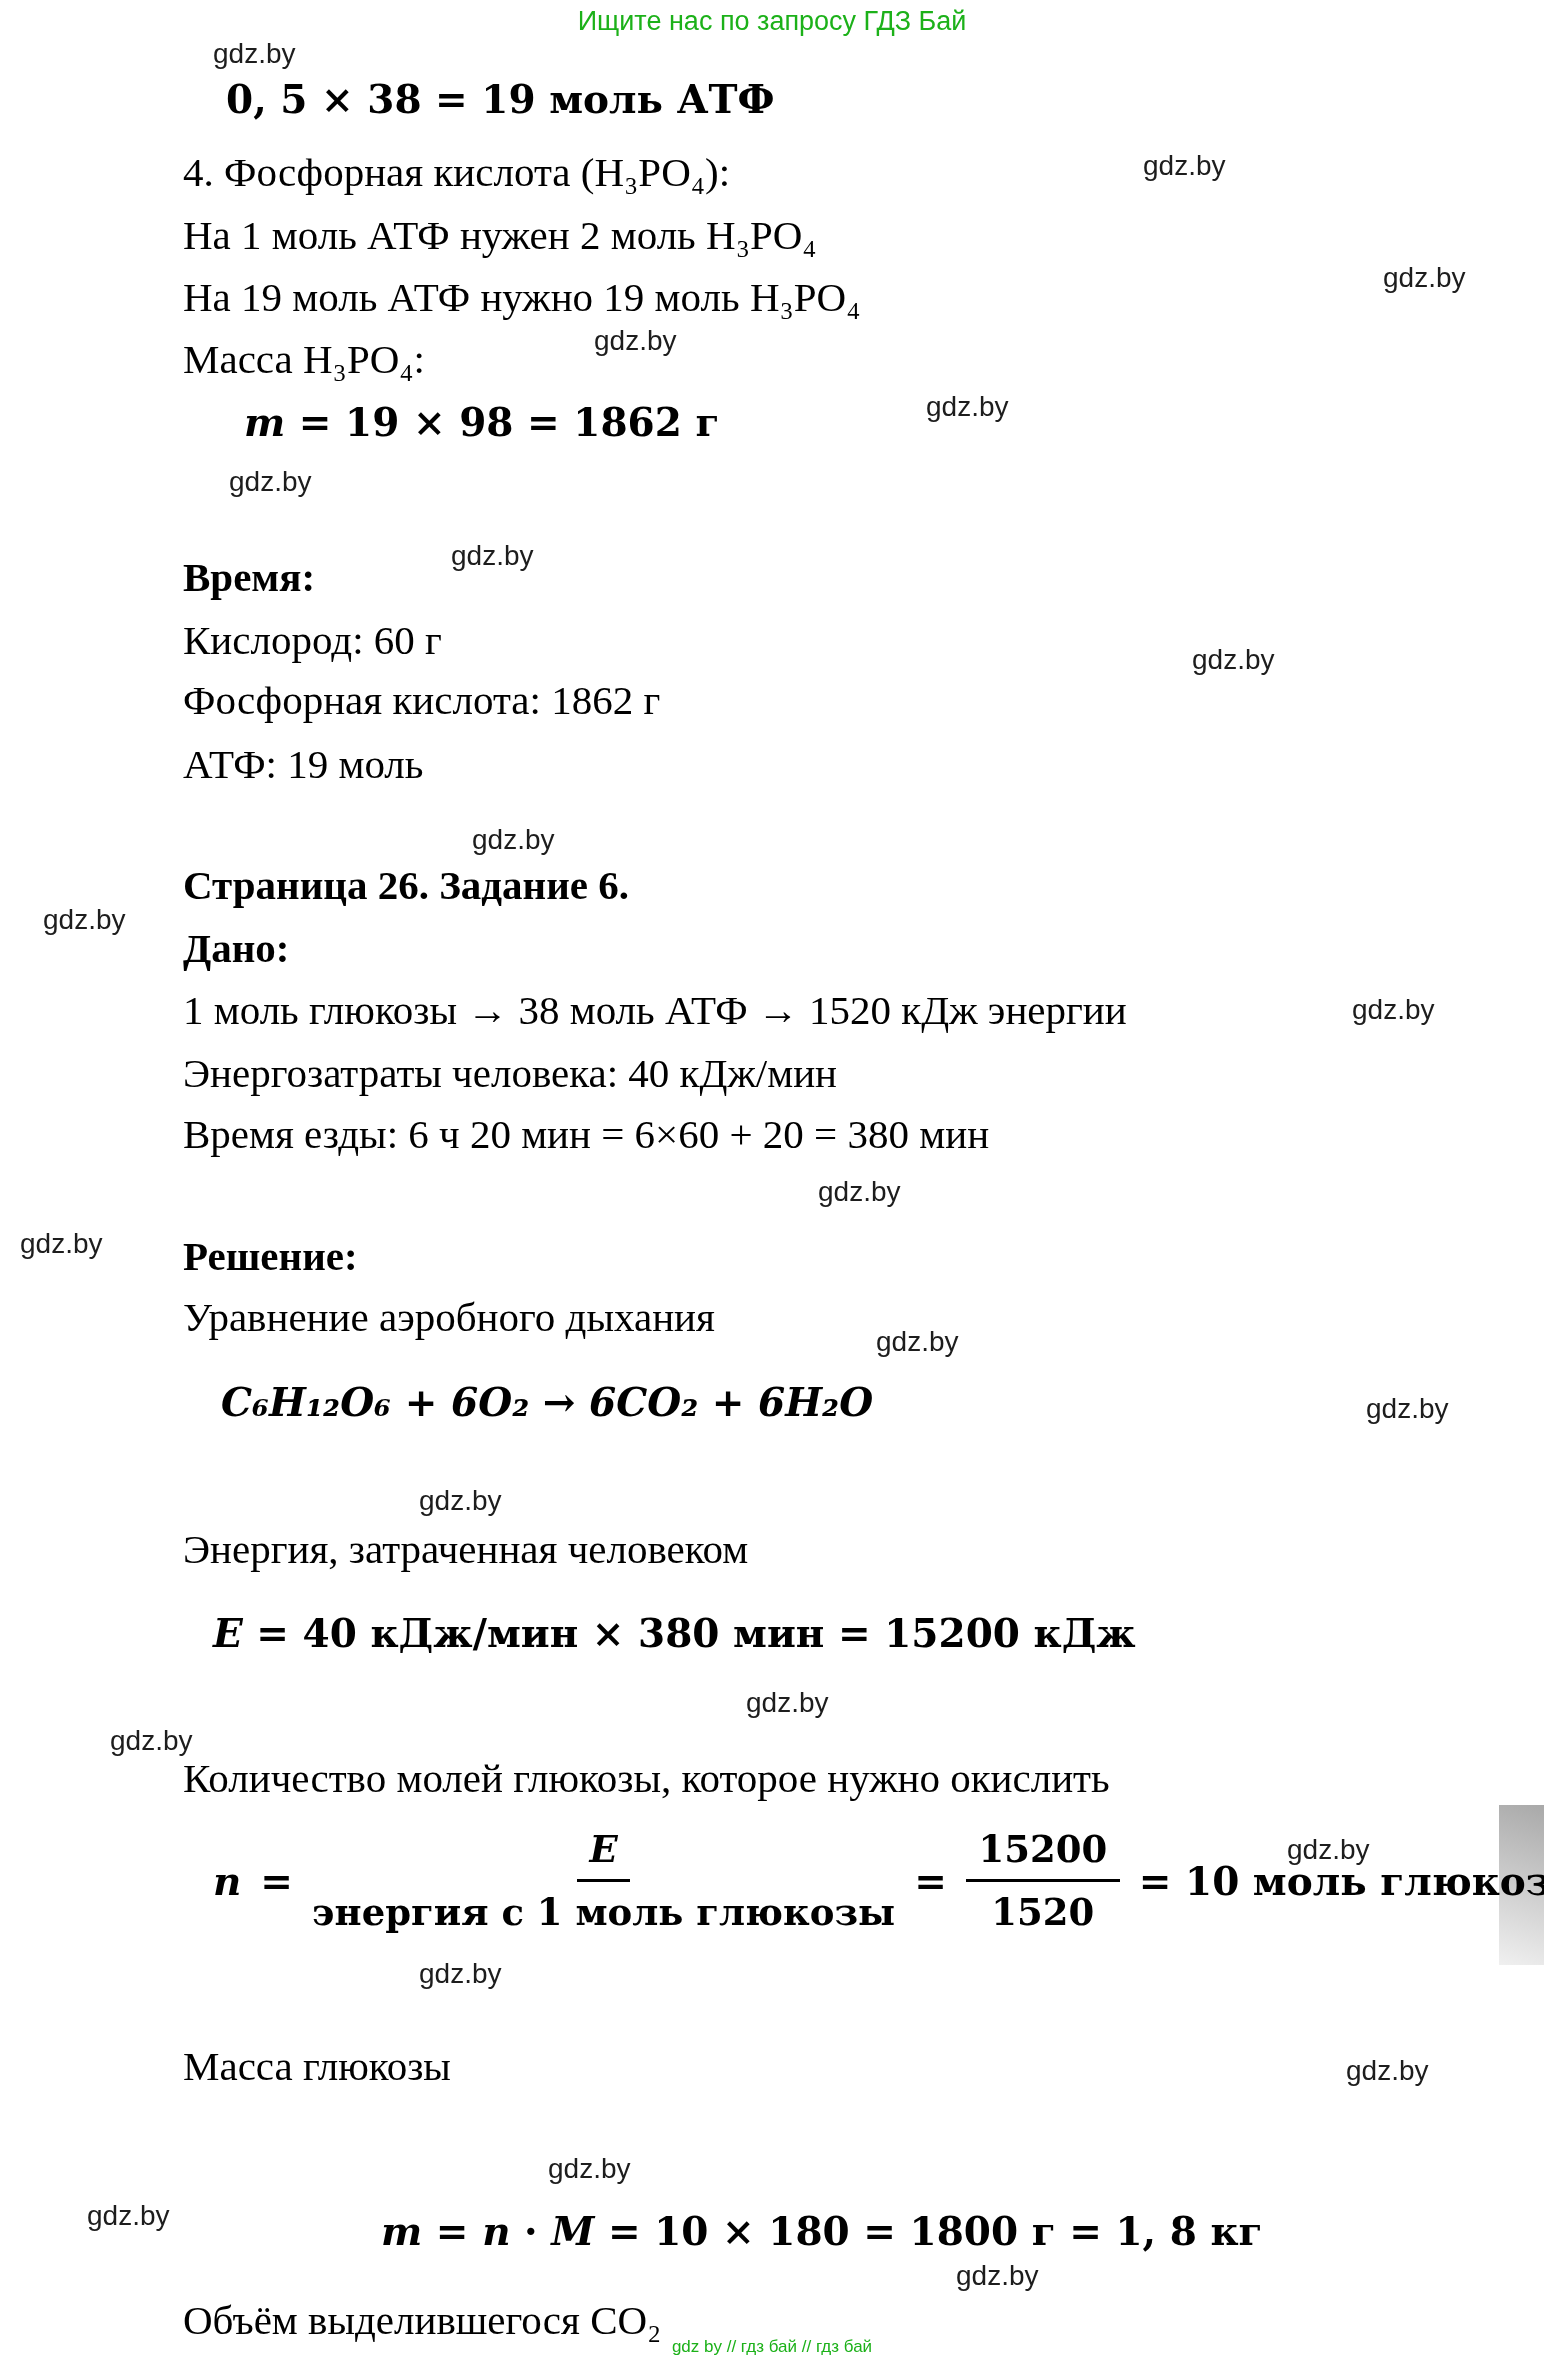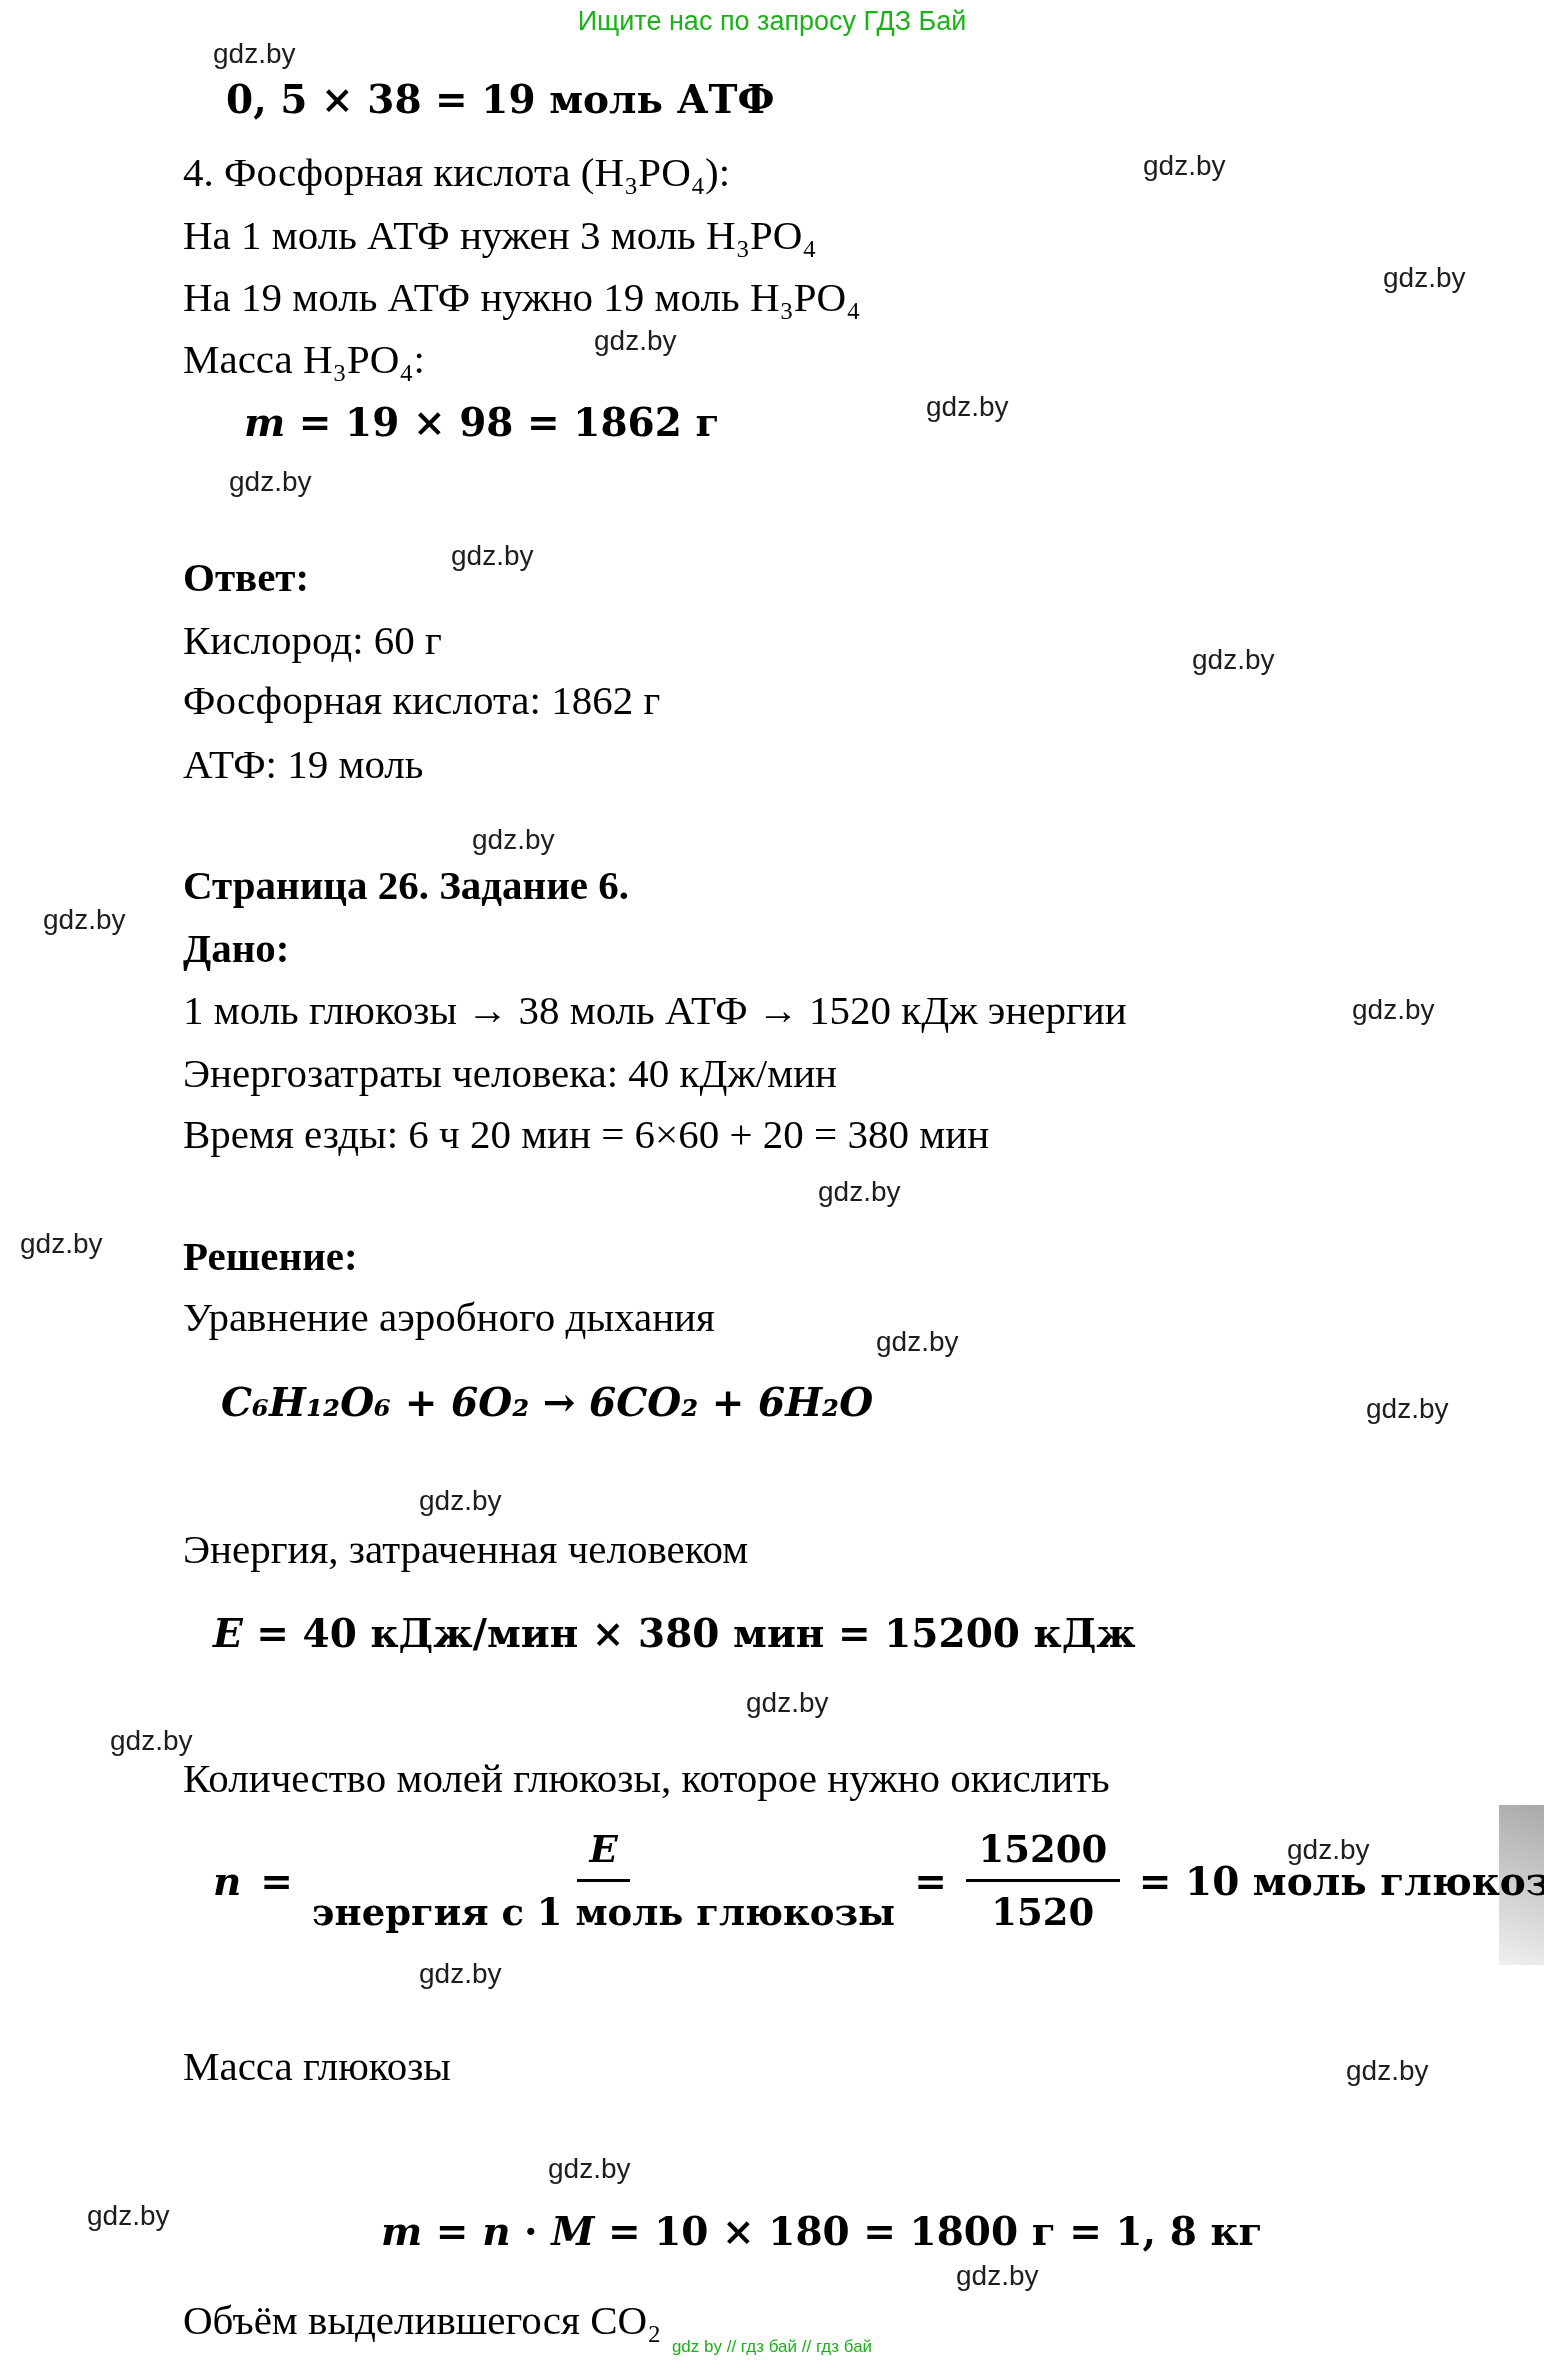--- a/index.html
+++ b/index.html
@@ -66,29 +66,29 @@
   <span class="wm" style="left:1287px;top:1834px">gdz.by</span>
   <span class="wm" style="left:419px;top:1958px">gdz.by</span>
   <span class="wm" style="left:1346px;top:2055px">gdz.by</span>
   <span class="wm" style="left:548px;top:2153px">gdz.by</span>
   <span class="wm" style="left:87px;top:2200px">gdz.by</span>
   <span class="wm" style="left:956px;top:2260px">gdz.by</span>
 
   <div class="formula" style="left:226px;top:76px">0, 5 × 38 = 19 моль АТФ</div>
 
   <div class="txt" style="left:183px;top:147px">4. Фосфорная кислота (H₃PO₄):</div>
-  <div class="txt" style="left:183px;top:210px">На 1 моль АТФ нужен 3 моль H₃PO₄</div>
+  <div class="txt" style="left:183px;top:210px">На 1 моль АТФ нужен 2 моль H₃PO₄</div>
   <div class="txt" style="left:183px;top:272px">На 19 моль АТФ нужно 19 моль H₃PO₄</div>
   <div class="txt" style="left:183px;top:334px">Масса H₃PO₄:</div>
 
   <div class="formula" style="left:244px;top:399px">
     <span class="it">m</span><span> = 19 × 98 = 1862 г</span>
   </div>
 
-  <div class="txt b" style="left:183px;top:552px">Ответ:</div>
+  <div class="txt b" style="left:183px;top:552px">Время:</div>
   <div class="txt" style="left:183px;top:615px">Кислород: 60 г</div>
   <div class="txt" style="left:183px;top:675px">Фосфорная кислота: 1862 г</div>
   <div class="txt" style="left:183px;top:739px">АТФ: 19 моль</div>
 
   <div class="txt b" style="left:183px;top:860px">Страница 26. Задание 6.</div>
   <div class="txt b" style="left:183px;top:923px">Дано:</div>
   <div class="txt" style="left:183px;top:985px">1 моль глюкозы → 38 моль АТФ → 1520 кДж энергии</div>
   <div class="txt" style="left:183px;top:1048px">Энергозатраты человека: 40 кДж/мин</div>
   <div class="txt" style="left:183px;top:1109px">Время езды: 6 ч 20 мин = 6×60 + 20 = 380 мин</div>
 

